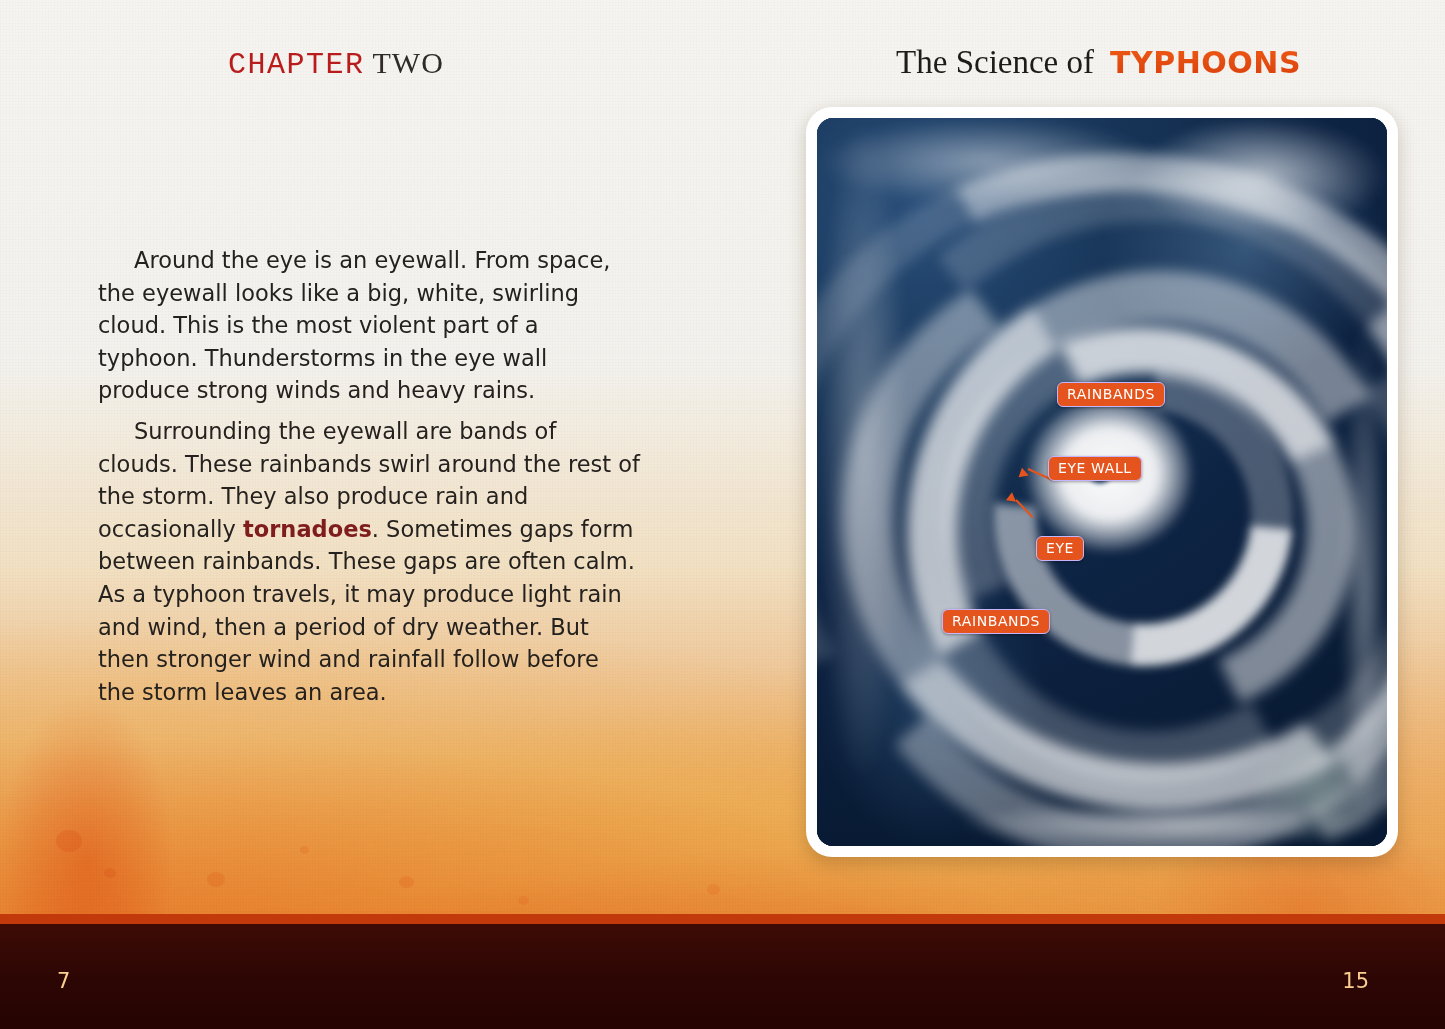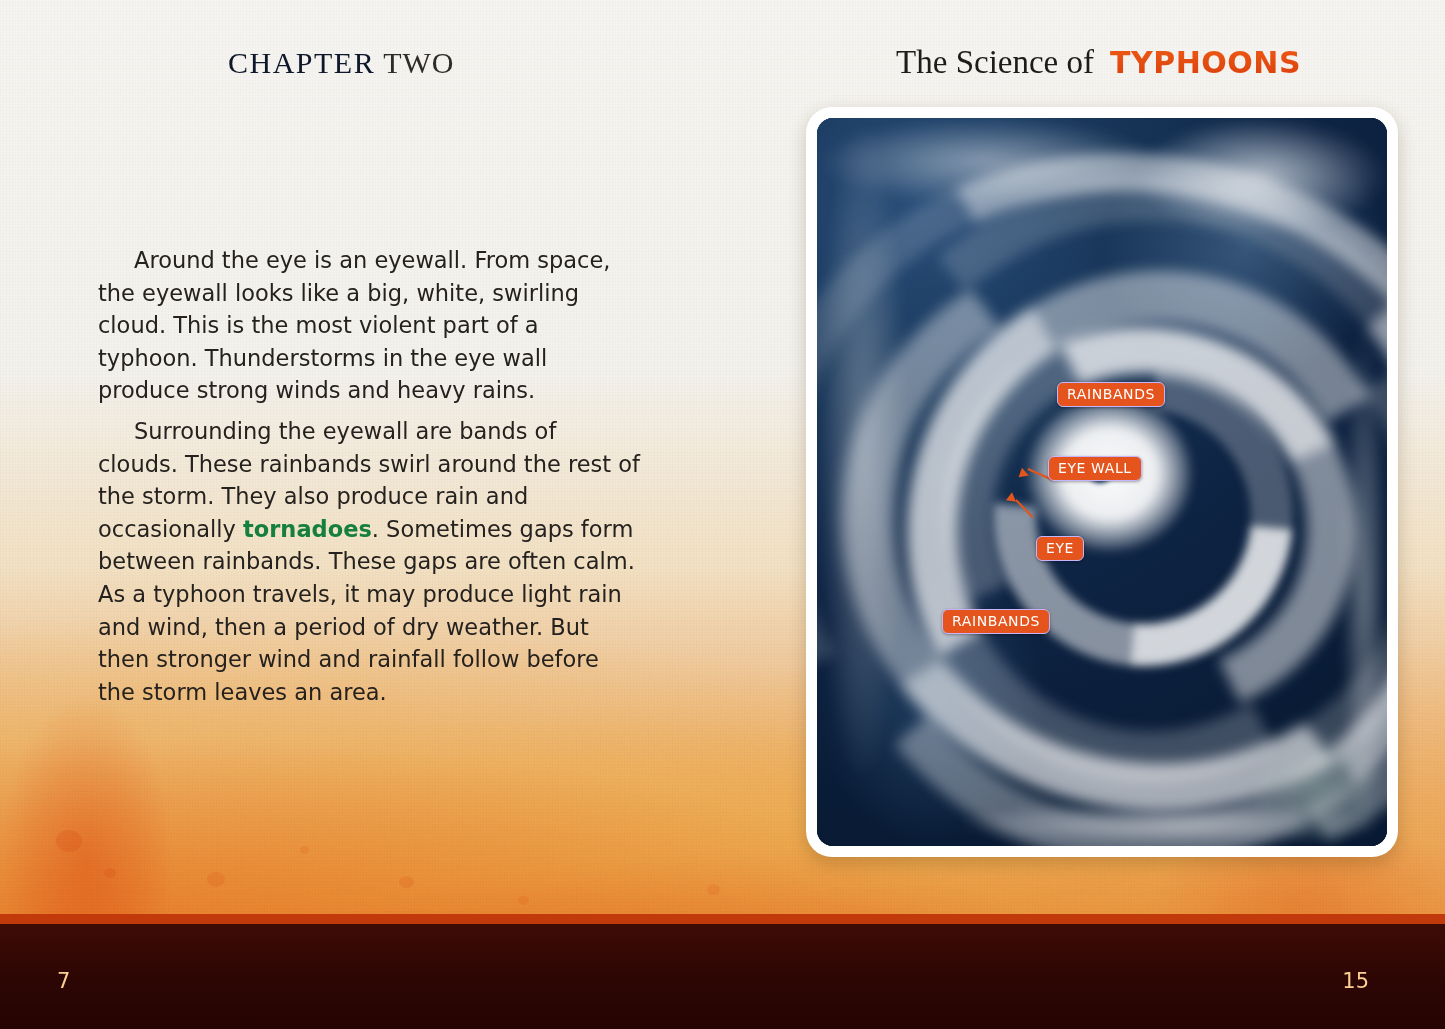--- a/index.html
+++ b/index.html
@@ -74,23 +74,24 @@
     position: absolute;
     left: 228px;
     top: 46px;
     font-family: "Liberation Serif", serif;
     font-size: 30px;
     letter-spacing: 0.5px;
     color: #2e2a26;
     white-space: nowrap;
   }
   .chapter-head .word-chapter {
-    color: #0f172a;
+    color: #b91c1c;
     font-size: 30px;
     letter-spacing: 1.5px;
+    font-family: Liberation Mono, monospace;
   }
   .chapter-head .word-two {
     color: #2f2b27;
     letter-spacing: 1px;
   }
 
   .page-head {
     position: absolute;
     right: 144px;
     top: 44px;
@@ -126,21 +127,21 @@
     font-family: "DejaVu Sans", sans-serif;
     font-size: 22.5px;
     line-height: 32.6px;
     color: #24211e;
   }
   .body-copy p {
     margin: 8px;
     text-indent: 36px;
   }
   .body-copy .kw {
-    color: #15803d;
+    color: #7f1d1d;
     font-weight: bold;
   }
 
   
   .photo-card {
     position: absolute;
     left: 806px;
     top: 107px;
     width: 592px;
     height: 750px;

